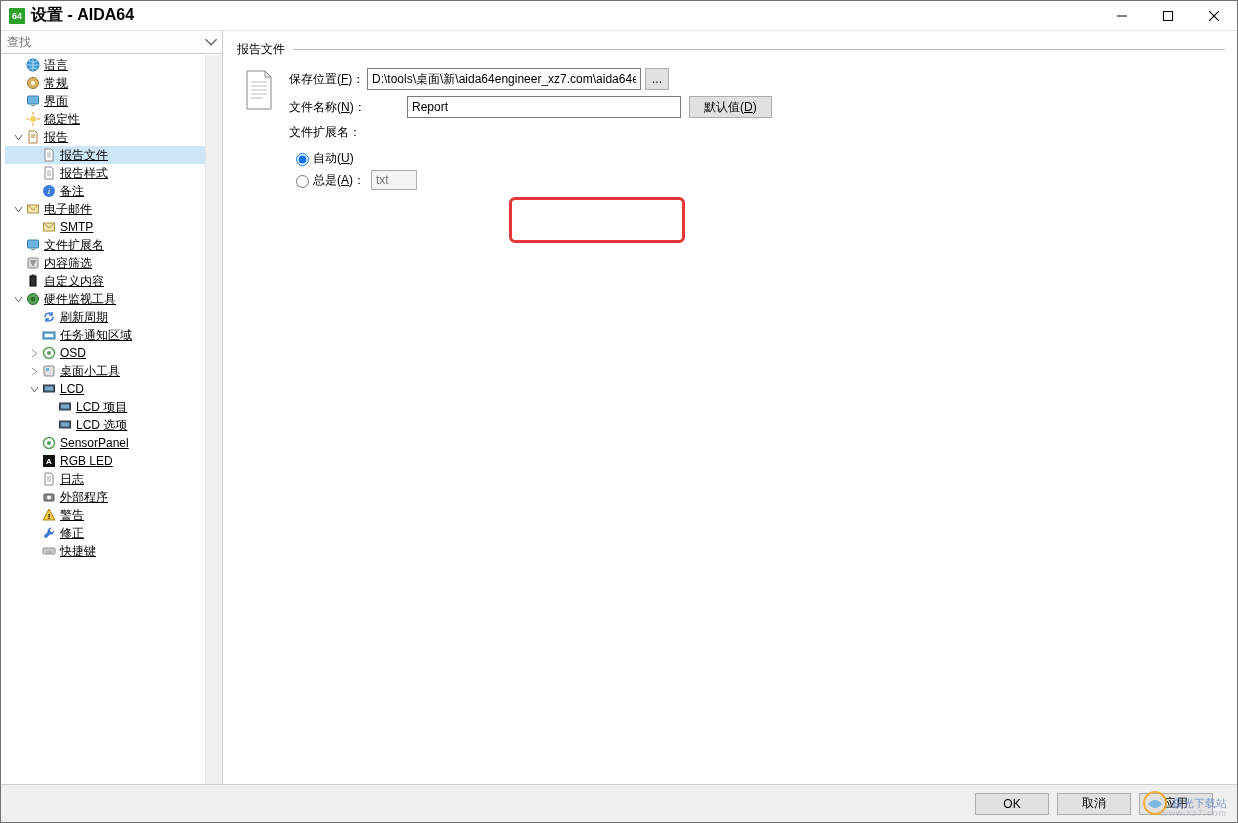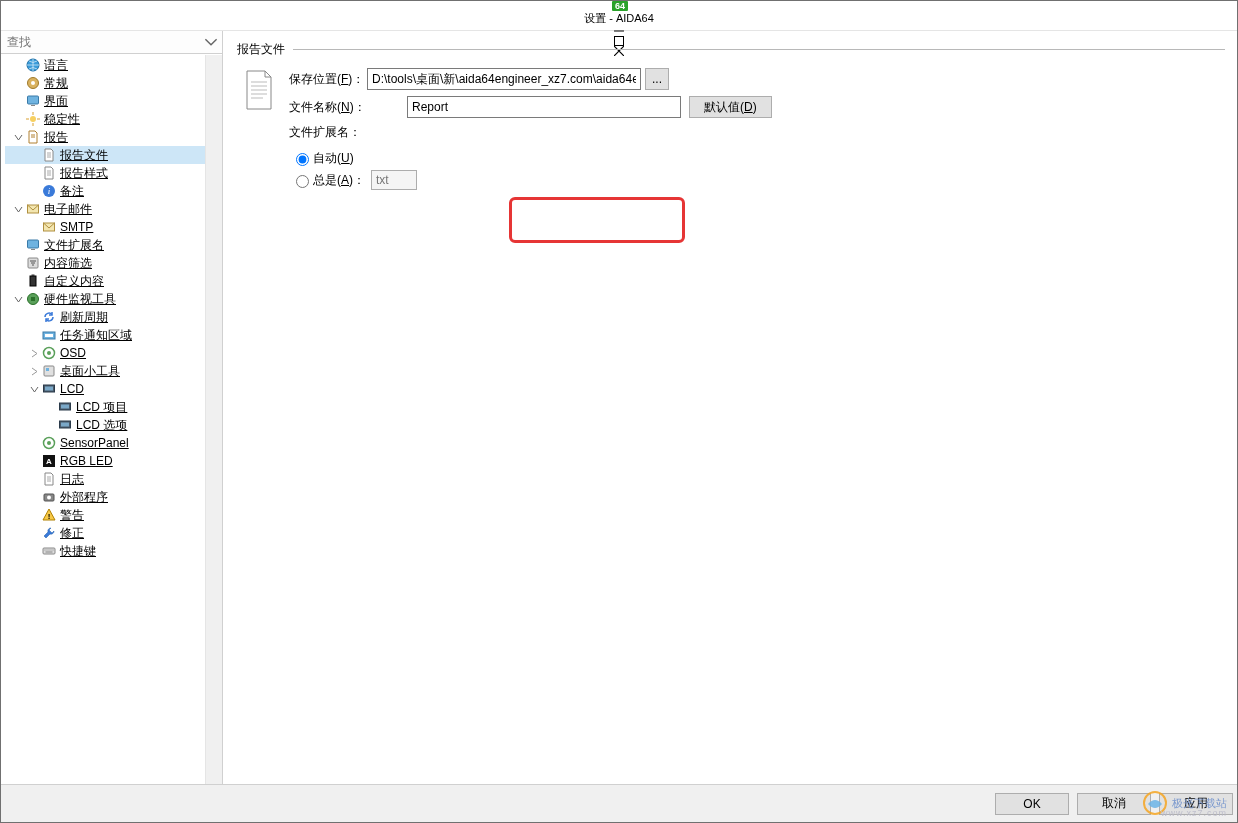--- a/index.html
+++ b/index.html
@@ -1,20 +1,20 @@
 <!DOCTYPE html>
 <html><head>
 <meta charset="utf-8">
 <style>
   * { box-sizing: border-box; }
   body { margin: 0; font-family: "Microsoft YaHei", "Segoe UI", Arial, sans-serif; font-size: 12px; color: #000; background: #fff; overflow: hidden; }
   .window { width: 1238px; height: 823px; border: 1px solid #707070; background: #fff; display: flex; flex-direction: column; position: relative; }
-  .titlebar { height: 30px; display: flex; align-items: center; border-bottom: 1px solid #e5e5e5; flex-direction: column; }
+  .titlebar { height: 30px; display: flex; align-items: center; border-bottom: 1px solid #e5e5e5; }
   .app-icon { width: 16px; height: 16px; margin: 0 6px 0 8px; background: #2aa22a; color: #fff; font-size: 9px; font-weight: bold; display: flex; align-items: center; justify-content: center; border-radius: 1px; }
-  .title-text { flex: 0 0 auto; font-size: 11px; }
+  .title-text { flex: 0 0 auto; font-size: 16px; font-weight: bold; }
   .titlebar-spacer { flex: 1; }
   .tb-btn { width: 46px; height: 30px; display: flex; align-items: center; justify-content: center; cursor: default; }
   .tb-btn svg { width: 10px; height: 10px; }
   .body { flex: 1; display: flex; min-height: 0; }
   .sidebar { width: 222px; border-right: 1px solid #d0d0d0; display: flex; flex-direction: column; position: relative; }
   .search-row { border-bottom: 1px solid #d0d0d0; padding: 3px 4px; display: flex; align-items: center; background: #fdfdfd; }
   .search-input { flex: 1; border: none; outline: none; font-size: 12px; background: transparent; }
   .search-dd { width: 14px; height: 14px; display:flex; align-items:center; justify-content:center; }
   .tree { flex: 1; overflow: auto; padding: 2px 4px; text-decoration: underline; }
   .tree-v-scrollbar { position:absolute; right:0; top:24px; bottom:0; width:17px; background:#f0f0f0; border-left:1px solid #e5e5e5; }
@@ -40,21 +40,21 @@
   .tbox { height: 22px; border: 1px solid #7a7a7a; padding: 0 4px; font-size: 12px; background: #fff; }
   .tbox.path { width: 274px; }
   .tbox.name { width: 274px; margin-left: 40px; }
   .tbox.ext { width: 46px; background: #f5f5f5; border-color:#adadad; color:#777; height:20px; }
   .btn { height: 22px; border: 1px solid #adadad; background: #e1e1e1; padding: 0 14px; font-size: 12px; cursor: default; display:inline-flex; align-items:center; justify-content:center; }
   .btn.small { padding: 0; width: 24px; margin-left: 4px; }
   .radios { margin-top: 2px; }
   .radio-row { display: flex; align-items: center; height: 22px; margin-left: 2px; }
   .radio-row input { margin-right: 4px; }
   .highlight-box { position: absolute; border: 3px solid #e63535; border-radius: 6px; left: 286px; top: 166px; width: 176px; height: 46px; pointer-events: none; }
-  .footer { height: 38px; border-top: 1px solid #d0d0d0; display: flex; align-items: center; justify-content: flex-end; padding-right: 4px; gap: 8px; background: #f0f0f0; }
+  .footer { height: 38px; border-top: 1px solid #d0d0d0; display: flex; align-items: center; justify-content: flex-end; padding-right: 24px; gap: 8px; background: #f0f0f0; }
   .footer .btn { width: 74px; justify-content: center; }
   .watermark { position: absolute; right: 10px; bottom: 6px; display:flex; align-items:center; gap:4px; opacity:0.85; pointer-events:none; }
   .watermark .wm-text { font-size:11px; color:#6b8ecb; }
   .watermark .wm-sub { font-size:9px; color:#b8b8c8; letter-spacing:1px; position:absolute; right:0; bottom:-2px; }
   .watermark svg{ width:26px; height:26px; }
 </style>
 </head>
 <body>
 
 <div class="window">

